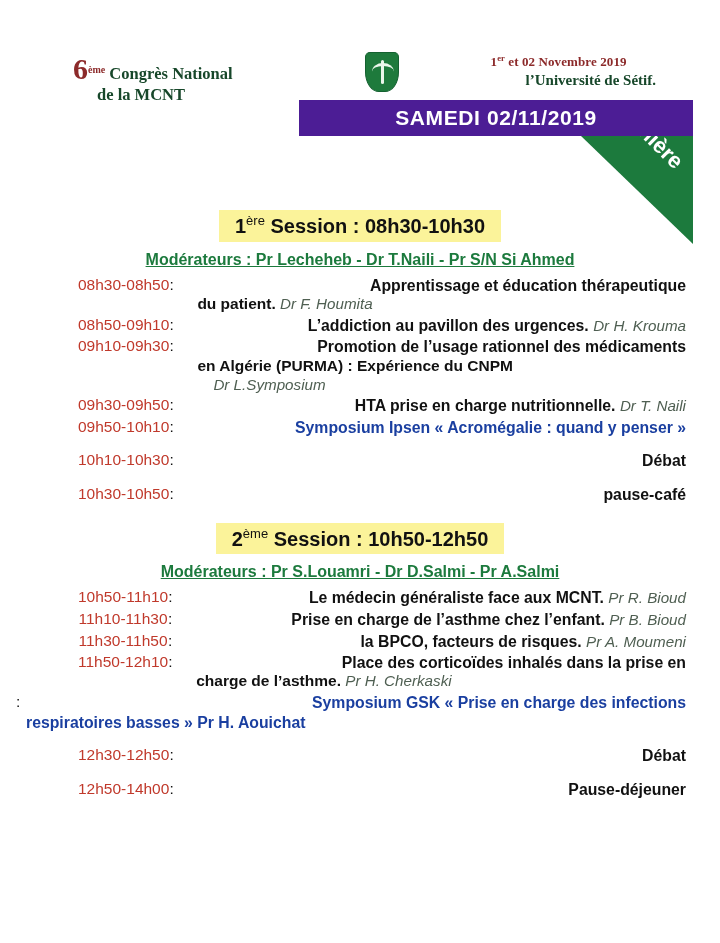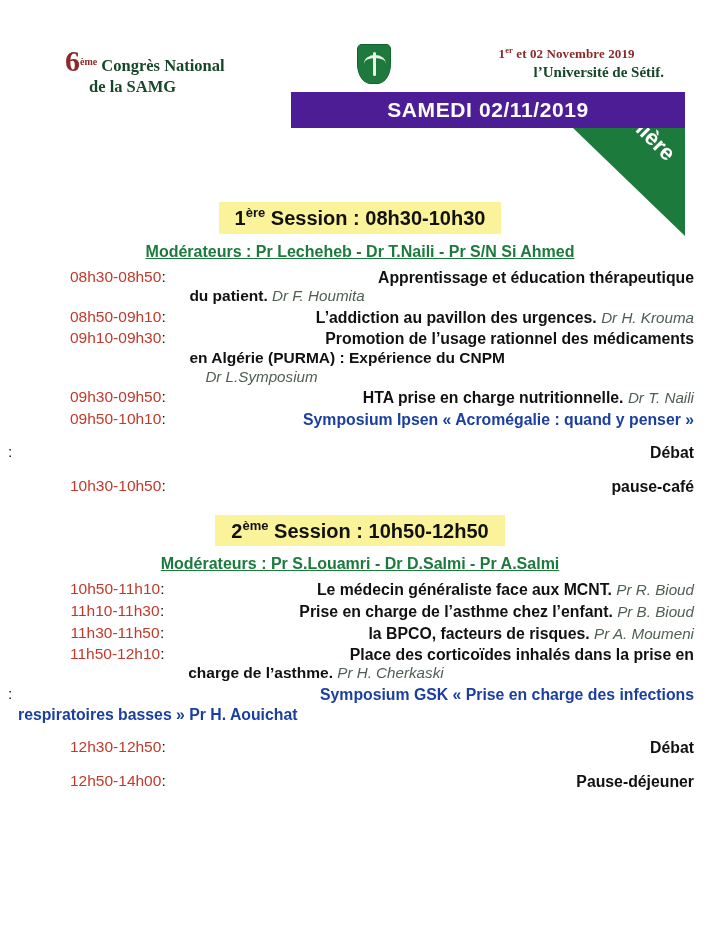--- a/index.html
+++ b/index.html
@@ -13,21 +13,21 @@
     font-family: "Liberation Sans", sans-serif;
     color: #111111;
     overflow: hidden;
     position: relative;
   }
   .page {
     position: relative;
     width: 720px;
     height: 943px;
     box-sizing: border-box;
-    padding: 8px;
+    padding: 16px;
     border-radius: 15px;
   }
 
   
   .header {
     position: relative;
     height: 78px;
   }
   .congress-title {
     position: absolute;
@@ -186,21 +186,21 @@
     display: inline-block;
     background: #fbf39a;
     padding: 3px 16px 4px 16px;
     font-size: 20px;
     font-weight: bold;
     color: #111111;
   }
   .session-title .ord {
     font-size: 13px;
     vertical-align: super;
-    font-weight: bold;
+    font-weight: normal;
   }
   .moderators {
     text-align: center;
     color: #1c7a3d;
     font-weight: bold;
     font-size: 16px;
     text-decoration: underline;
     margin-top: 9px;
     margin-bottom: 6px;
   }
@@ -275,21 +275,21 @@
 <body>
 
 <div class="page">
 
   <div class="header">
     <div class="congress-title">
       <span class="ct-line1">
         <span class="big6">6</span><span class="sup">ème</span>
         <span>Congrès National</span>
       </span>
-      <span class="ct-line2">de la SAMG</span>
+      <span class="ct-line2">de la MCNT</span>
     </div>
 
     <div class="logo">
       <div class="shield"></div>
     </div>
 
     <div class="date-place">
       <div class="date"><span>1</span><span class="sup">er</span><span> et 02 Novembre 2019</span></div>
       <div class="place">l’Université de Sétif.</div>
     </div>
@@ -363,20 +363,21 @@
 
       <div class="entry">
         <div class="time">09h50-10h10</div>
         <div class="colon">:</div>
         <div class="body">
           <div class="title blue">Symposium Ipsen « Acromégalie : quand y penser »</div>
         </div>
       </div>
 
       <div class="entry gap">
+        <div class="time">10h10-10h30</div>
         <div class="colon">:</div>
         <div class="body">
           <div class="title">Débat</div>
         </div>
       </div>
 
       <div class="entry gap">
         <div class="time">10h30-10h50</div>
         <div class="colon">:</div>
         <div class="body">

